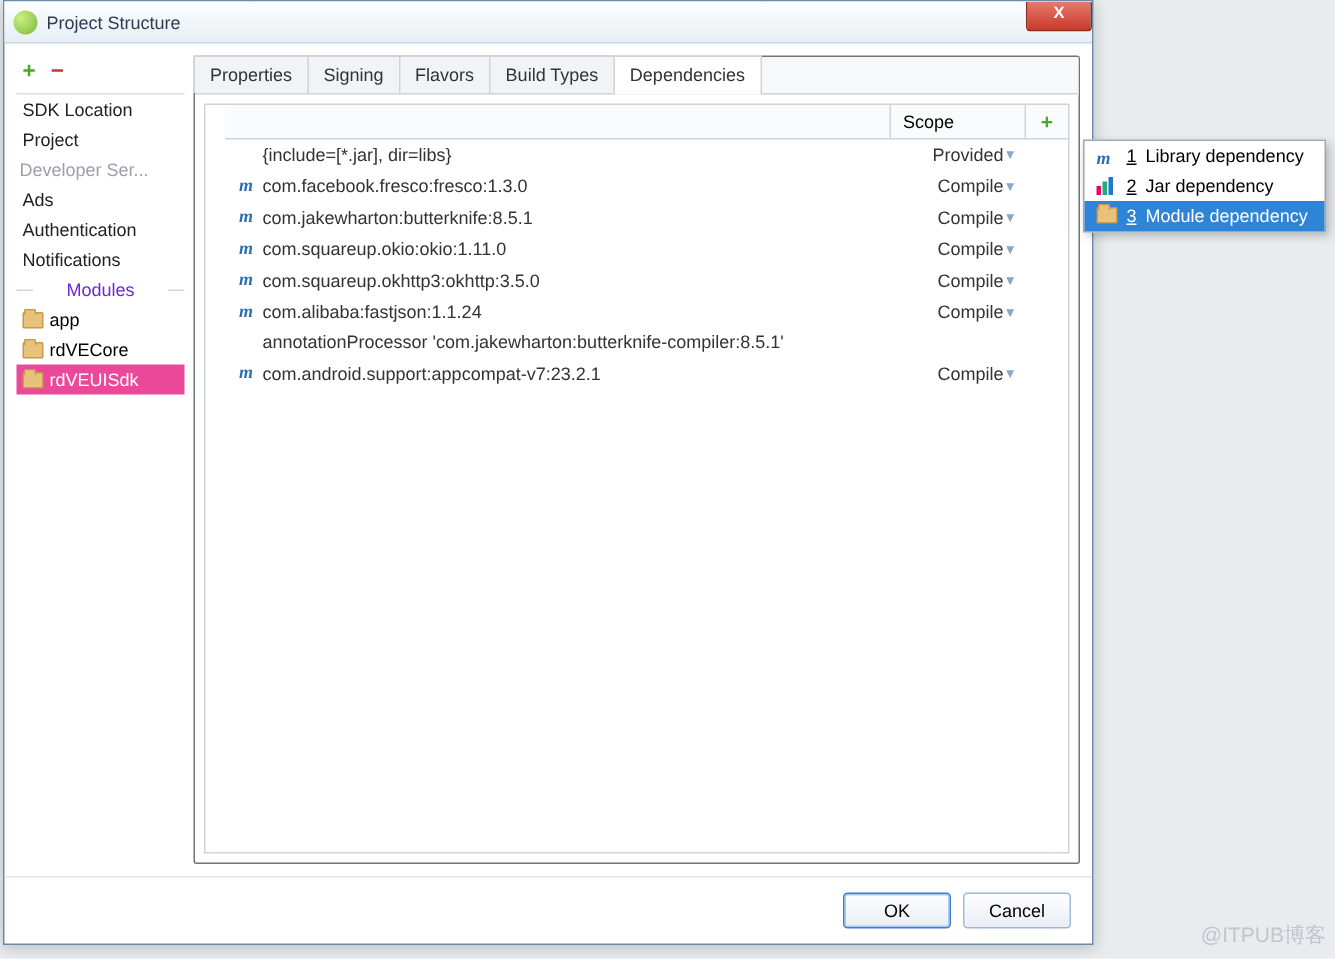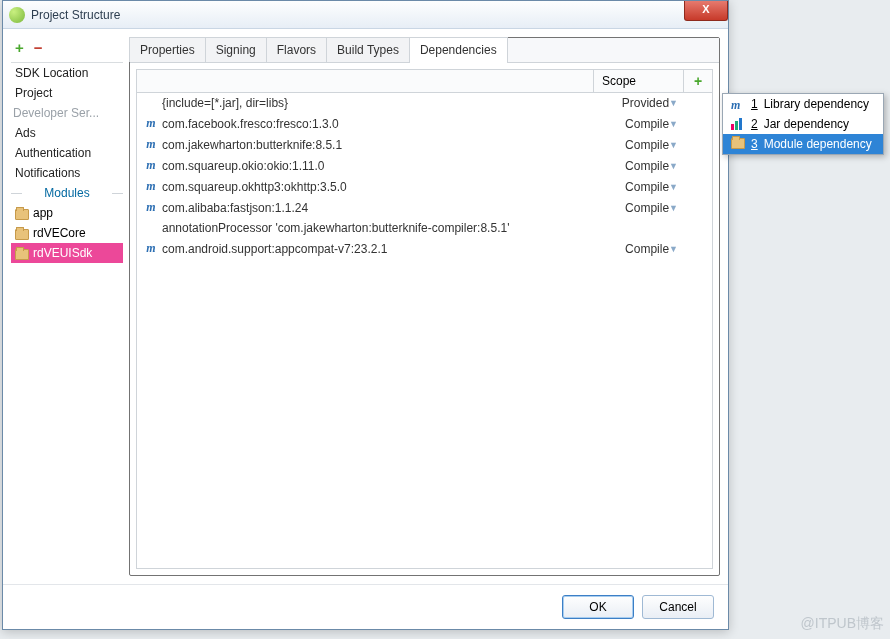--- a/index.html
+++ b/index.html
@@ -11,33 +11,33 @@
 .close-btn { position:absolute; right:0; top:0; width:44px; height:20px; background:linear-gradient(#e67a6e,#c73a2a); border:1px solid #8e2a1d; border-top:none; border-bottom-left-radius:3px; border-bottom-right-radius:3px; color:#fff; text-align:center; line-height:16px; font-weight:bold; font-size:11px; }
 .body { flex:1; display:flex; padding:8px; gap:6px; min-height:0; }
 .sidebar { width:112px; display:flex; flex-direction:column; }
 .side-tools { display:flex; gap:10px; padding:2px 4px 6px; }
 .plus { color:#4aa82e; font-weight:bold; font-size:15px; cursor:pointer; }
 .minus { color:#c0392b; font-weight:bold; font-size:15px; cursor:pointer; }
 .side-list { border-top:1px solid #d9dde0; flex:1; }
 .side-item { padding:3px 4px; color:#222; cursor:pointer; white-space:nowrap; overflow:hidden; text-overflow:ellipsis; }
 .side-item.header { color:#9aa1a8; font-weight:normal; position:relative; text-align:left; padding-left:2px;}
 .side-item.header::before,.side-item.header::after { content:""; display:inline-block; vertical-align:middle; border-top:1px solid #cfd4d9; }
-.modules-row { display:flex; align-items:center; gap:22px; padding:3px 0; color:#0369a1;}
+.modules-row { display:flex; align-items:center; gap:22px; padding:3px 0; color:#6d28d9;}
 .modules-row .line { flex:1; border-top:1px solid #cfd4d9; height:0;}
-.mod { display:flex; align-items:flex-end; gap:4px; padding:3px 4px; cursor:pointer;}
+.mod { display:flex; align-items:center; gap:4px; padding:3px 4px; cursor:pointer;}
 .mod.selected { background:#ec4899; color:#fff; }
 .folder-icon { width:14px; height:11px; background:#e8c27a; border:1px solid #c79a4a; border-radius:1px; position:relative; display:inline-block;}
 .folder-icon::before { content:""; position:absolute; top:-3px; left:0; width:6px; height:3px; background:#e8c27a; border:1px solid #c79a4a; border-bottom:none; border-radius:1px 1px 0 0;}
 .main { flex:1; display:flex; flex-direction:column; border:1px solid #737373; border-radius:2px; min-height:0;}
 .tabs { display:flex; border-bottom:1px solid #cfd4d9; background:#f7f8fa; }
 .tab { padding:5px 10px; border:1px solid #cfd4d9; border-bottom:none; margin:-1px 0 0 -1px; background:#f2f3f5; cursor:pointer; color:#333; }
 .tab.active { background:#fff; position:relative; }
 .tab.active::after { content:""; position:absolute; left:0; right:0; bottom:-1px; height:1px; background:#fff;}
 .grid-wrap { flex:1; padding:6px; min-height:0; display:flex;}
-.grid { flex:1; border:1px solid #cfd4d9; display:flex; flex-direction:column; min-height:0;}
+.grid { flex:1; border:1px solid #cfd4d9; display:flex; flex-direction:column; min-height:0;padding-left:13px;}
 .grid-head { display:flex; border-bottom:1px solid #cfd4d9; background:#fafbfc;}
 .gh-name { flex:1; padding:4px 8px; border-right:1px solid #cfd4d9;}
 .gh-scope { width:90px; padding:4px 8px; border-right:1px solid #cfd4d9;}
 .gh-add { width:28px; display:flex; align-items:center; justify-content:center; color:#4aa82e; font-weight:bold; font-size:14px; cursor:pointer;}
 .grid-body { flex:1; overflow:auto; }
 .row { display:flex; padding:3px 8px; align-items:center; }
 .row .cell-name { flex:1; display:flex; align-items:center; gap:5px; color:#333;}
 .row .m-icon { color:#2d6fb3; font-weight:bold; font-style:italic; font-family:Georgia,serif; width:12px; text-align:center;}
 .row .cell-scope { width:90px; color:#333; display:flex; align-items:center; justify-content:flex-end; padding-right:2px;}
 .row .dd { color:#8aa9c8; font-size:9px;}

